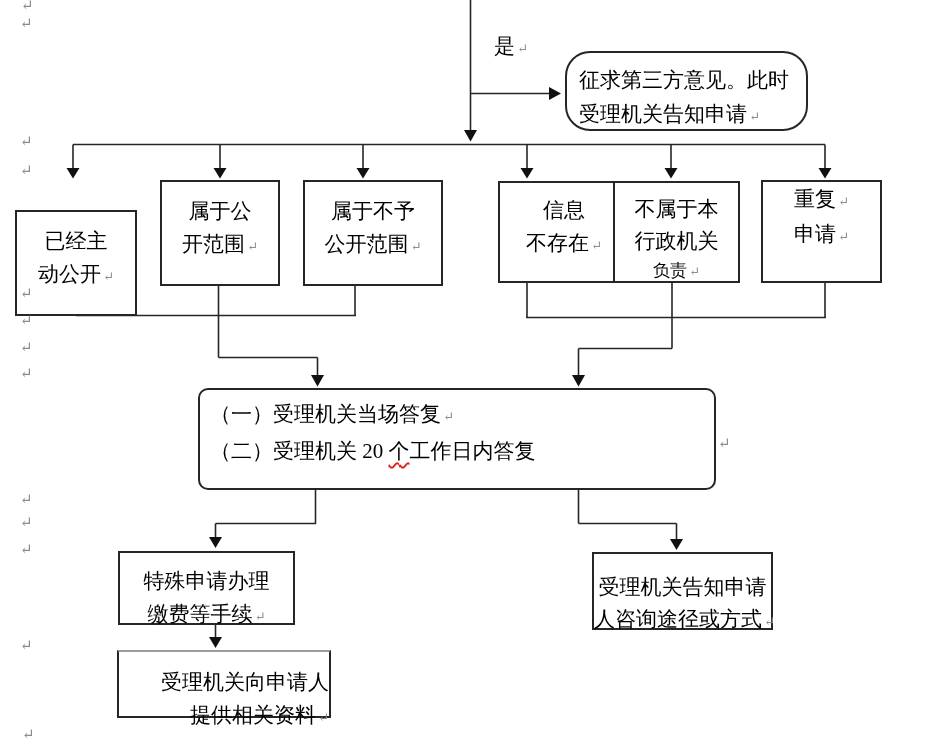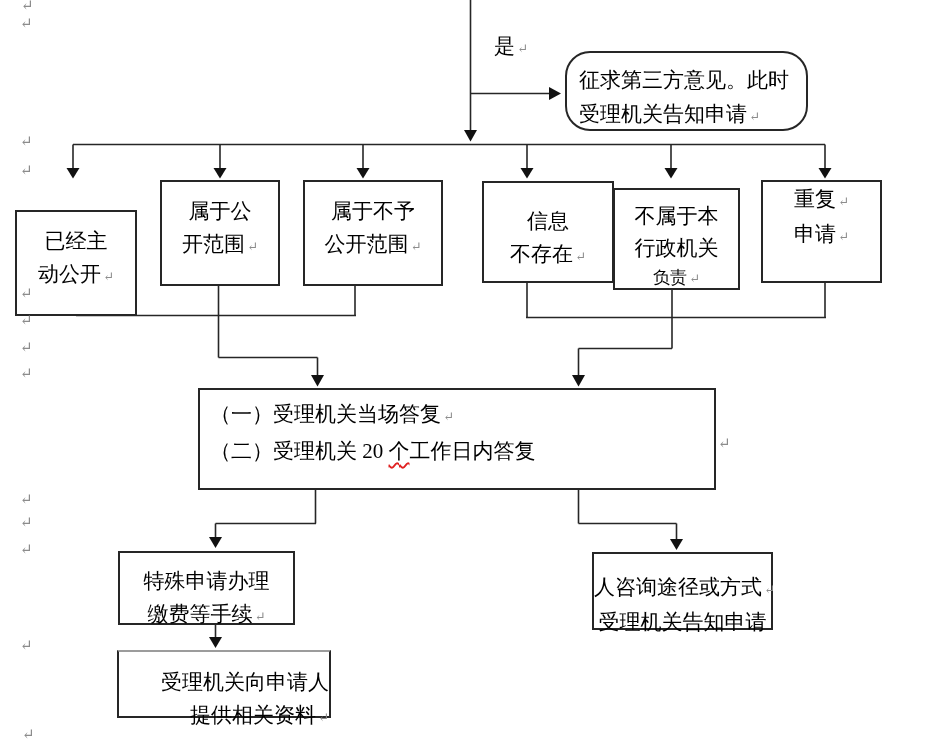--- a/index.html
+++ b/index.html
@@ -19,25 +19,25 @@
   .pm{color:#8c8c8c;font-size:13px;margin-left:2px;}
   .pm-abs{position:absolute;z-index:3;color:#8c8c8c;font-size:15px;line-height:15px;}
   .sq{text-decoration:underline wavy #e02020;text-decoration-thickness:1.5px;
       text-underline-offset:4px;text-decoration-skip-ink:none;}
   .yes-label{position:absolute;left:494px;top:34px;z-index:3;font-size:21px;line-height:24px;}
 
   .b-third  {left:565px;top:51px; width:243px;height:80px; text-align:left;padding:10px 0 0 12px;line-height:34px;border-radius:25px;}
   .b1       {left:15px; top:180px;width:122px;height:106px;padding-top:13px;margin-top:30px;}
   .b2       {left:160px;top:180px;width:120px;height:106px;padding-top:13px;}
   .b3       {left:303px;top:180px;width:140px;height:106px;padding-top:13px;}
-  .b4       {left:482px;top:181px;width:132px;height:102px;padding-top:22px;}
-  .b5       {left:613px;top:188px;width:127px;height:102px;padding-top:10px;line-height:32px;}
+  .b4       {left:498px;top:181px;width:132px;height:102px;padding-top:11px;}
+  .b5       {left:613px;top:181px;width:127px;height:102px;padding-top:10px;line-height:32px;}
   .b5 .small{font-size:17px;line-height:28px;}
   .b6       {left:761px;top:180px;width:121px;height:103px;padding-top:1px;}
-  .b-reply  {left:198px;top:388px;width:518px;height:102px;text-align:left;padding:7px 0 0 10px;line-height:34px;}
+  .b-reply  {left:198px;top:388px;width:518px;height:102px;text-align:left;padding:7px 0 0 10px;line-height:34px;border-radius:10px;}
   .b-special{left:118px;top:551px;width:177px;height:74px; padding-top:12px;}
   .b-provide{left:117px;top:650px;width:214px;height:68px; padding-top:14px;overflow:visible;border-top-color:#9c9c9c;text-align:right;}
   .b-inform {left:592px;top:552px;width:181px;height:78px; padding-top:17px;line-height:32px;}
 </style>
 </head>
 <body>
 
 <div class="stage">
 
   <svg class="wires" width="926" height="739" viewBox="0 0 926 739">
@@ -133,22 +133,22 @@
 
   <div class="box b-special">
     <div class="ln"><span>特殊申请办理</span></div>
     <div class="ln"><span>缴费等手续</span><span class="pm">↵</span></div>
   </div>
   <div class="box b-provide">
     <div class="ln"><span>受理机关向申请人</span></div>
     <div class="ln"><span>提供相关资料</span><span class="pm">↵</span></div>
   </div>
   <div class="box b-inform">
+    <div class="ln"><span>受理机关告知申请</span></div>
     <div class="ln"><span>人咨询途径或方式</span><span class="pm">↵</span></div>
-    <div class="ln"><span>受理机关告知申请</span></div>
   </div>
 
   <span class="pm-abs" style="left:21px;top:-2px">↵</span>
   <span class="pm-abs" style="left:20px;top:16px">↵</span>
   <span class="pm-abs" style="left:20px;top:134px">↵</span>
   <span class="pm-abs" style="left:20px;top:163px">↵</span>
   <span class="pm-abs" style="left:20px;top:286px">↵</span>
   <span class="pm-abs" style="left:20px;top:313px">↵</span>
   <span class="pm-abs" style="left:20px;top:340px">↵</span>
   <span class="pm-abs" style="left:20px;top:366px">↵</span>

